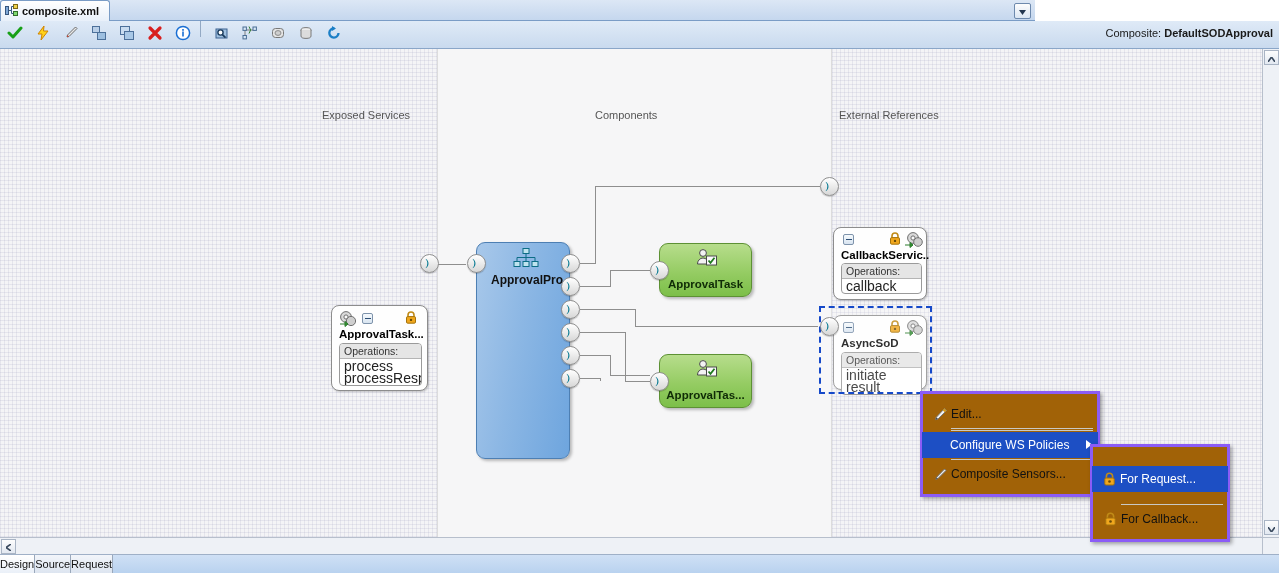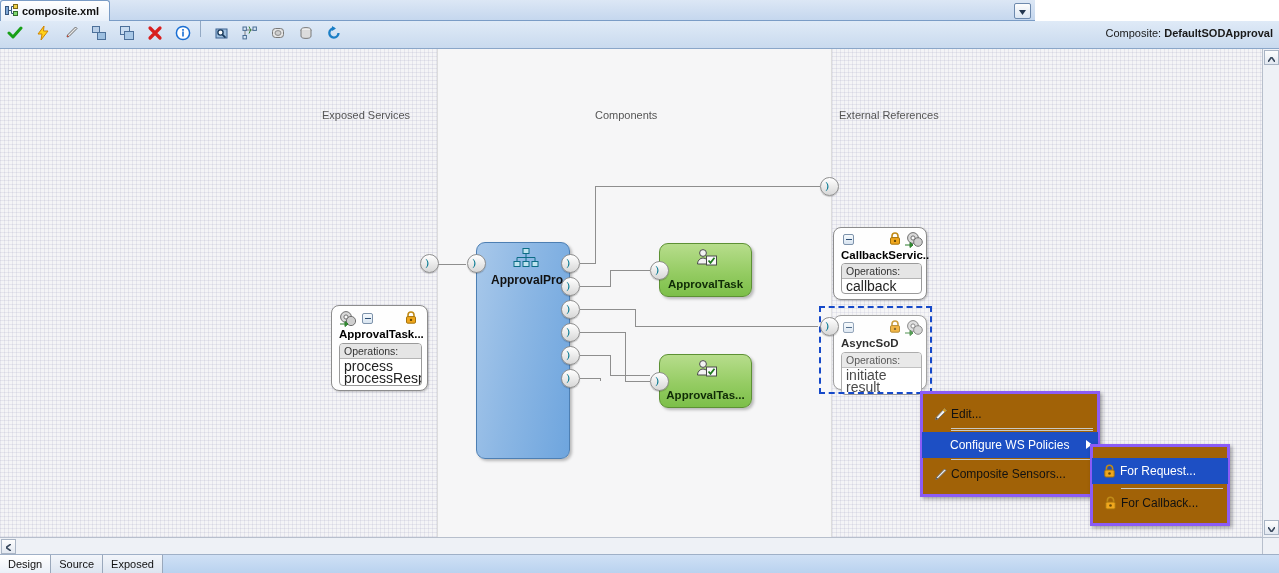--- a/index.html
+++ b/index.html
@@ -185,21 +185,21 @@
   }
   .corner{position:absolute;right:0;top:537px;width:17px;height:17px;background:#eef1f6;border-left:1px solid #b7bfcc;border-top:1px solid #b7bfcc;box-sizing:border-box;}
 
   .bottombar{
     position:absolute;left:0;top:554px;width:1279px;height:19px;
     background:linear-gradient(#e6ecf5,#d2dcea);
     border-top:1px solid #9fb0c7;box-sizing:border-box;
     display:flex;align-items:stretch;
   }
   .btab{
-    display:flex;align-items:center;padding:0 8px;
+    display:flex;align-items:center;padding:0 0;
     font-size:11px;color:#111;
     border-right:1px solid #9aa8bb;
     background:linear-gradient(#f2f5fa,#dde5f0);
   }
   .btab.active{background:linear-gradient(#ffffff,#eaf0f8);font-weight:normal;}
   .bfill{flex:1;background:linear-gradient(#cfe0f5,#b9d2ef);}
 </style>
 </head>
 <body>
 
@@ -596,21 +596,21 @@
           <path d="M11.5 2 L13 3.5 L5 11.5 L2.8 12.4 L3.6 10.2 Z" fill="#ededed" stroke="#6f6f6f"></path>
           <path d="M3.6 10.2 L2.8 12.4 L5 11.5 Z" fill="#5a5a5a"></path>
         </svg>
       </span>
       <span>Composite Sensors...</span>
     </div>
   </div>
 
   <div class="menu" style="left:1090px;top:444px;width:134px;">
 
-    <div class="mi sel" style="margin:4px -1px;">
+    <div class="mi sel" style="margin:12px -1px;">
       <span class="ico">
         <svg width="13" height="14" viewBox="0 0 13 14">
           <path d="M3.4 6.4 V4.3 a3.1 3.1 0 0 1 6.2 0 V6.4" fill="none" stroke="#c08b18" stroke-width="1.6"></path>
           <rect x="1.8" y="6" width="9.4" height="7" rx="1.2" fill="#f0a71d" stroke="#a4730d"></rect>
           <circle cx="6.5" cy="9.5" r="1.3" fill="#6b4a06"></circle>
         </svg>
       </span>
       <span>For Request...</span>
     </div>
     <div class="mi-sep"></div>
@@ -656,18 +656,18 @@
   <div class="corner"></div>
 
   <div class="bottombar">
     <div class="btab active">
       <span>Design</span>
     </div>
     <div class="btab">
       <span>Source</span>
     </div>
     <div class="btab">
-      <span>Exposed</span>
+      <span>Request</span>
     </div>
     <div class="bfill"></div>
   </div>
 
 </div>
 
 </body></html>

